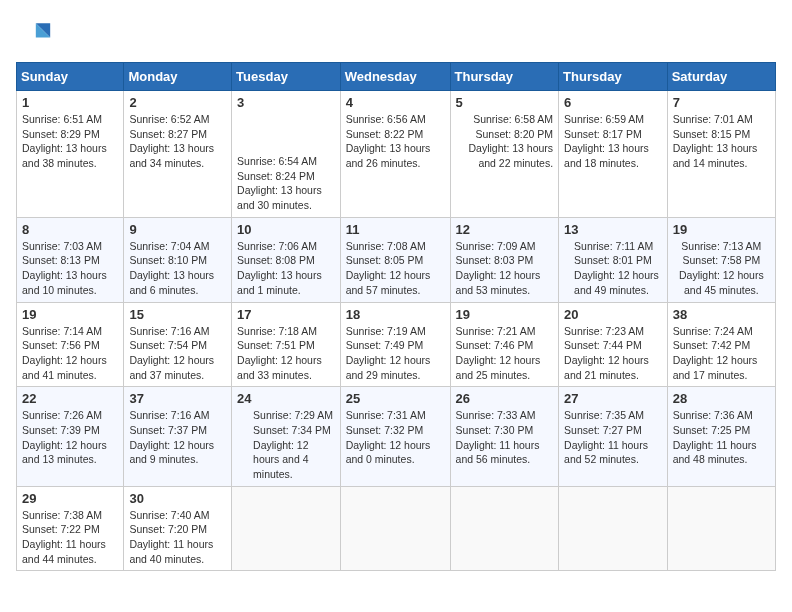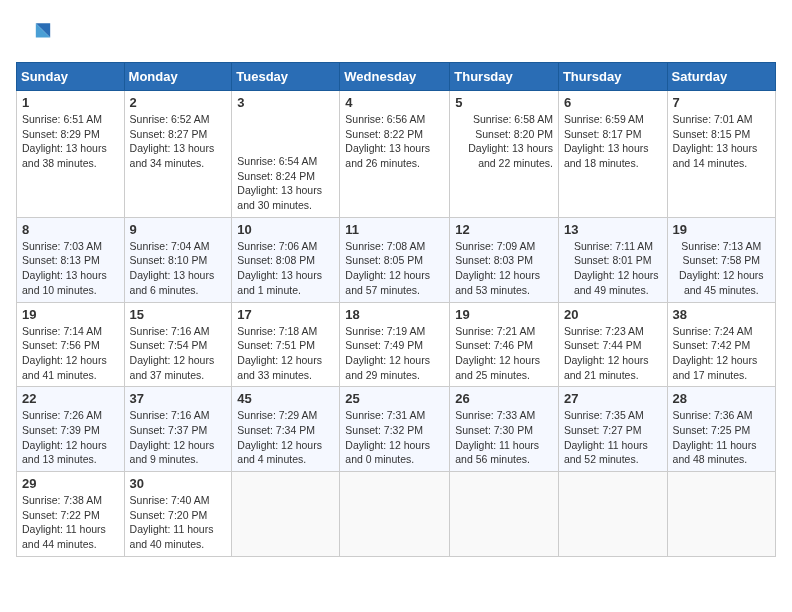--- a/index.html
+++ b/index.html
@@ -258,22 +258,22 @@
 Sunset: 7:39 PM
 Daylight: 12 hours and 13 minutes.</div>
         </td>
         <td>
           <span class="day-num">37</span>
           <div class="cell-text" style="white-space: pre-line;">Sunrise: 7:16 AM
 Sunset: 7:37 PM
 Daylight: 12 hours and 9 minutes.</div>
         </td>
         <td>
-          <span class="day-num">45</span>
-          <div class="cell-text" style="white-space: pre-line;">Sunrise: 7:29 AM
+          <span class="day-num">24</span>
+          <div class="cell-text" style="white-space: pre-line; margin-left: 16px;">Sunrise: 7:29 AM
 Sunset: 7:34 PM
 Daylight: 12 hours and 4 minutes.</div>
         </td>
         <td>
           <span class="day-num">25</span>
           <div class="cell-text" style="white-space: pre-line;">Sunrise: 7:31 AM
 Sunset: 7:32 PM
 Daylight: 12 hours and 0 minutes.</div>
         </td>
         <td>

